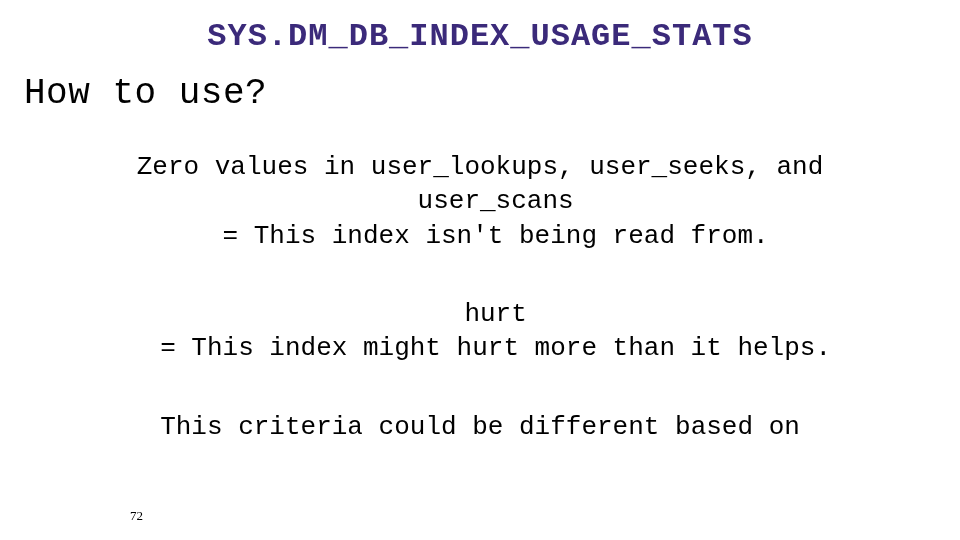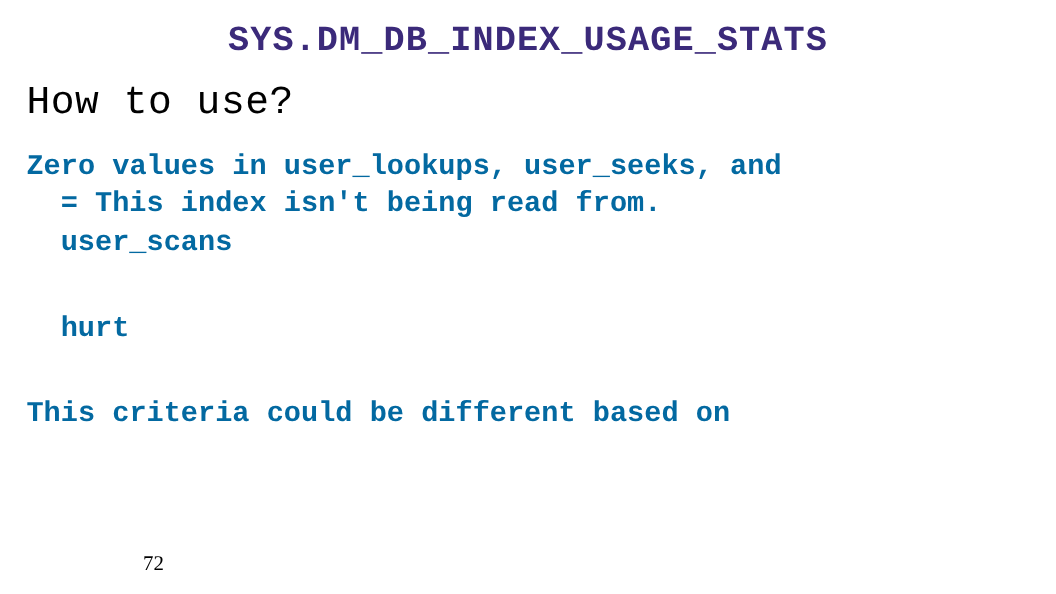--- a/index.html
+++ b/index.html
@@ -26,67 +26,69 @@
     text-align: center;
     letter-spacing: 1px;
     margin: 0 0 18px 0;
     word-spacing: 2px;
   }
   .subheading {
     font-family: "Courier New", Courier, monospace;
     font-weight: normal;
     font-size: 36px;
     color: #000;
-    margin: 0 0 20px 0;
+    margin: 0 0 36px 0;
     letter-spacing: 0.5px;
   }
   .body {
     font-family: "Courier New", Courier, monospace;
     font-size: 26px;
-    font-weight: bold;
-    color: #0369a1;
+    font-weight: normal;
+    color: #000000;
     line-height: 1.32;
+    text-align: center;
   }
   .para {
     margin: 0 0 44px 0;
   }
   .cont {
     display: block;
     padding-left: 1.2em;
     text-indent: 0;
   }
   .page-num {
     position: absolute;
     left: 130px;
     bottom: 16px;
     font-family: "Times New Roman", Times, serif;
-    font-size: 19px;
+    font-size: 13px;
     font-weight: normal;
     color: #000;
   }
 </style>
 </head>
 <body>
 
 <div class="slide">
 
   <h1 class="title">SYS.DM_DB_INDEX_USAGE_STATS</h1>
 
   <h2 class="subheading">How to use?</h2>
 
   <div class="body">
 
     <p class="para">
       <span>Zero values in user_lookups, user_seeks, and</span>
+      <span class="cont">user_scans</span>
       <span class="cont">= This index isn't being read from.</span>
-      <span class="cont">user_scans</span>
     </p>
 
     <p class="para">
       <span class="cont">hurt</span>
+      <span class="cont">= This index might hurt more than it helps.</span>
     </p>
 
     <p class="para" style="margin-bottom:0">
       <span>This criteria could be different based on</span>
     </p>
 
   </div>
 
   <div class="page-num">72</div>
 

